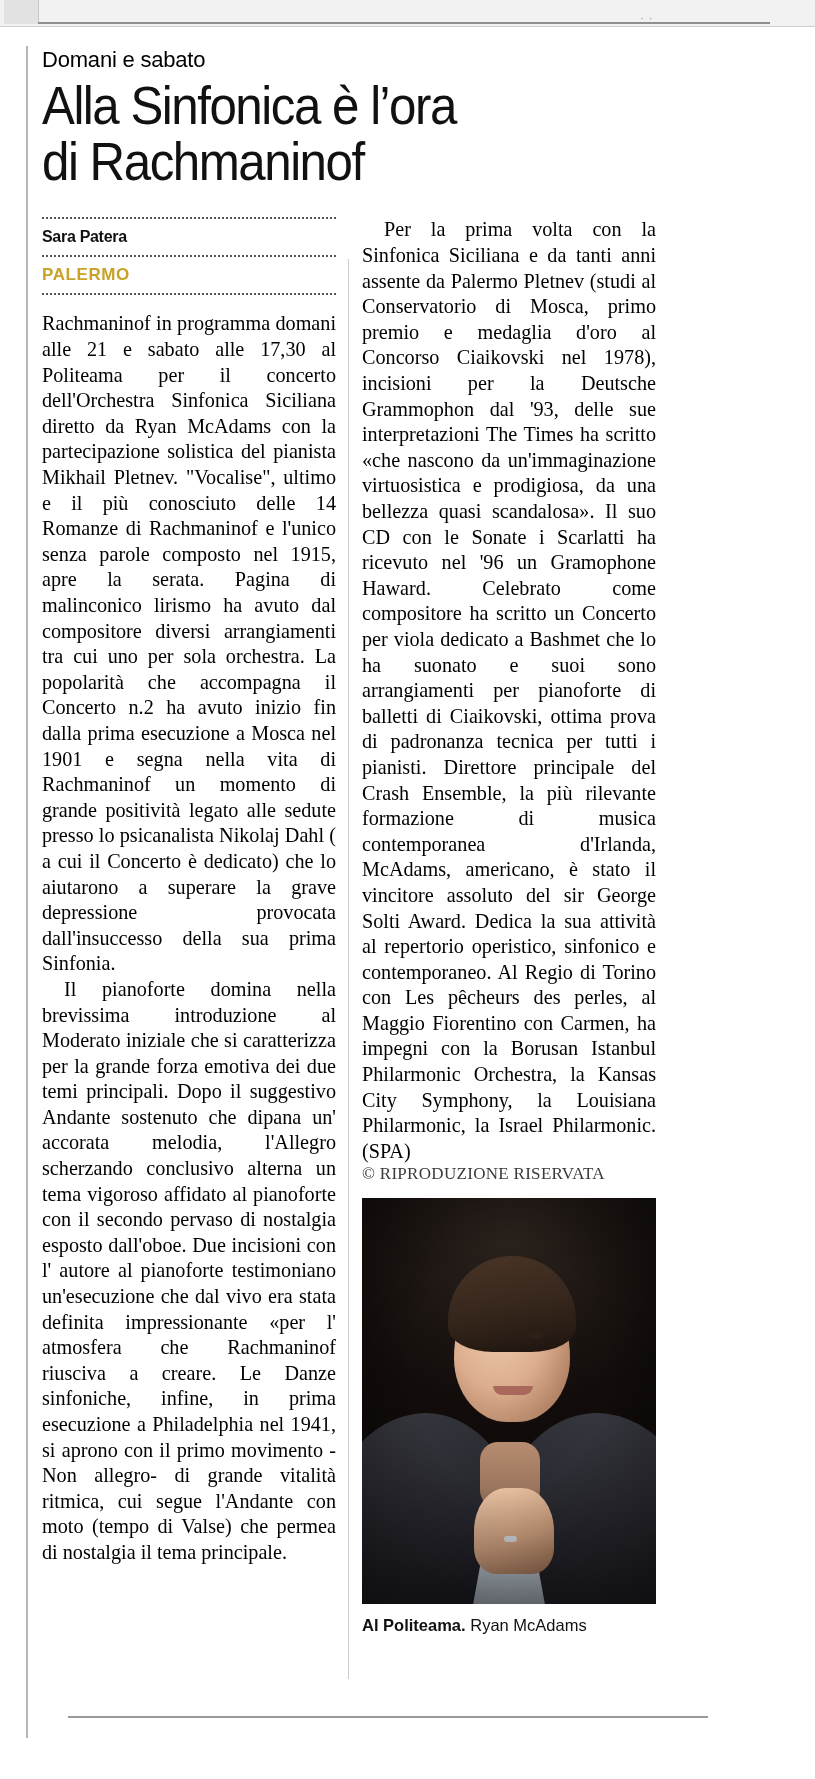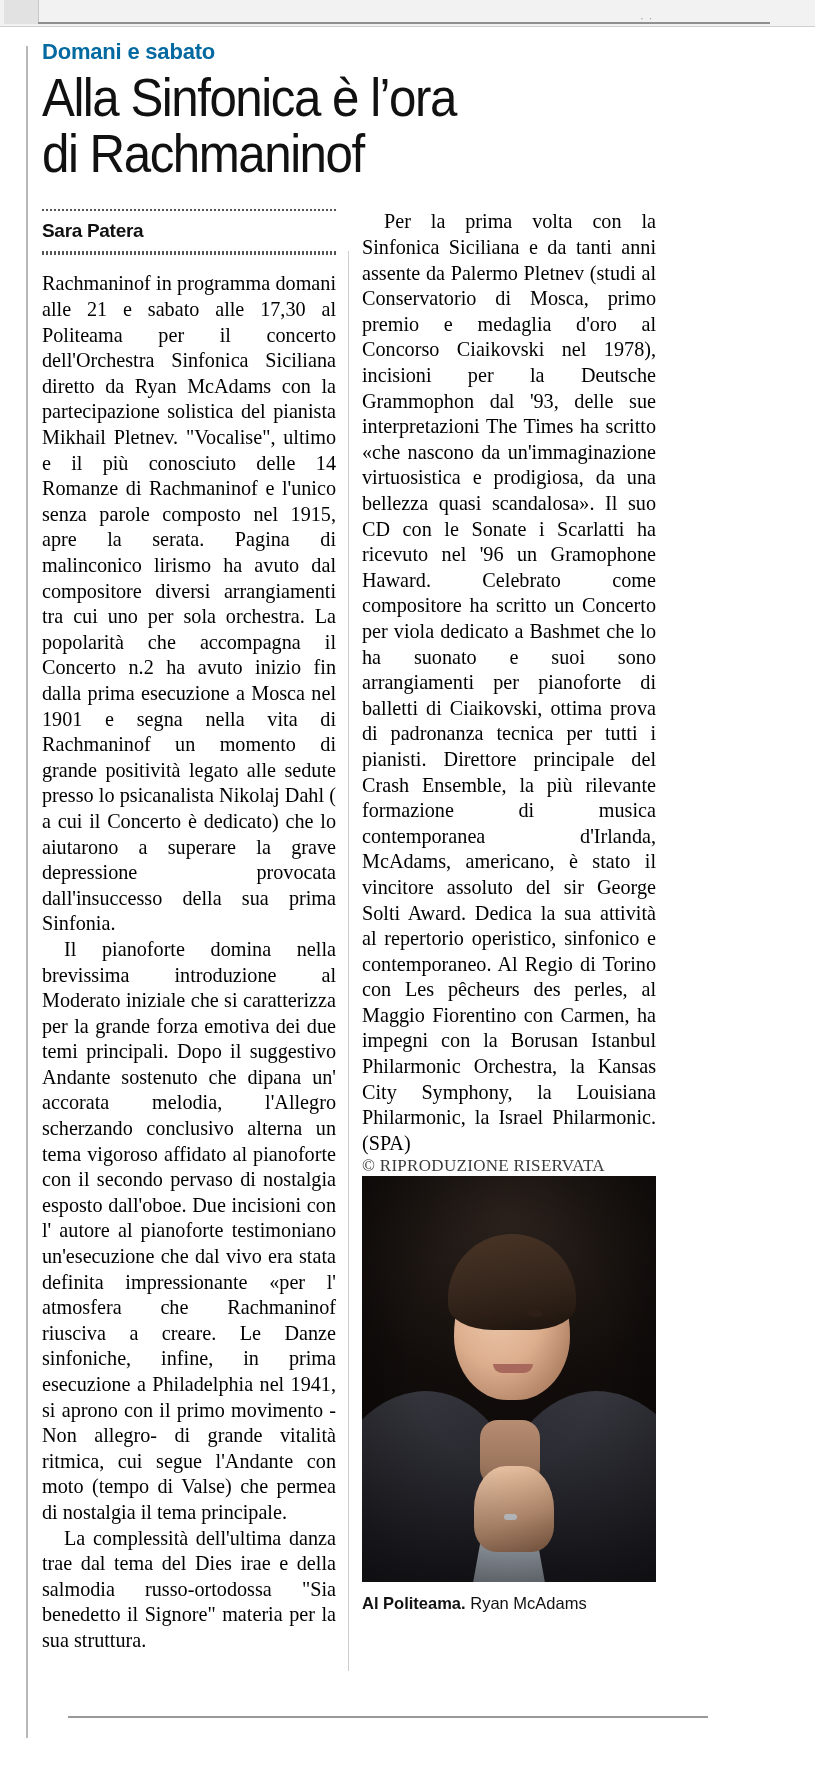--- a/index.html
+++ b/index.html
@@ -68,25 +68,25 @@
   .content {
     position: absolute;
     left: 16px;
     top: 0;
     width: 628px;
   }
 
   
   .kicker {
     font-family: "Liberation Sans", sans-serif;
-    font-weight: bold;
+    font-weight: normal;
     font-size: 22px;
-    color: #0369a1;
+    color: #000000;
     letter-spacing: -0.2px;
-    margin: 0 0 6px 0;
+    margin: 8px 0 6px 0;
     line-height: 1.1;
   }
   .headline {
     font-family: "Liberation Sans", sans-serif;
     font-weight: normal;
     font-size: 53px;
     line-height: 1.05;
     letter-spacing: -1.6px;
     color: #111;
     margin: 0;
@@ -117,21 +117,21 @@
 
   
   .dotrule {
     border-top: 2px dotted #555;
     height: 0;
     margin: 0;
   }
   .byline {
     font-family: "Liberation Sans", sans-serif;
     font-weight: bold;
-    font-size: 19px;
+    font-size: 16px;
     color: #111;
     padding: 9px 0 9px 0;
     letter-spacing: -0.3px;
   }
   .dateline {
     font-family: "Liberation Sans", sans-serif;
     font-weight: bold;
     font-size: 17px;
     color: #c9a227;
     letter-spacing: 0.6px;
@@ -164,20 +164,21 @@
   .credit {
     font-family: "Liberation Serif", serif;
     font-size: 17px;
     letter-spacing: 0.3px;
     color: #3a3a3a;
     text-transform: uppercase;
   }
 
   
   .photo-wrap {
+    margin-top: 14px;
     width: 246px;
   }
   .photo {
     width: 294px;
     height: 406px;
     position: relative;
     overflow: hidden;
     background: #0d0a09;
   }
   .ph-bg {
@@ -306,26 +307,26 @@
 
     <div class="cols">
 
       <div class="col-divider"></div>
 
       <div class="col">
 
         <div class="dotrule"></div>
         <div class="byline">Sara Patera</div>
         <div class="dotrule"></div>
+        <div class="dateline">PALERMO</div>
         <div class="dotrule"></div>
 
         <div class="body-text">
           <p class="first">Rachmaninof in programma domani alle 21 e sabato alle 17,30 al Politeama per il concerto dell'Orchestra Sinfonica Siciliana diretto da Ryan McAdams con la partecipazione solistica del pianista Mikhail Pletnev. "Vocalise", ultimo e il più conosciuto delle 14 Romanze di Rachmaninof e l'unico senza parole composto nel 1915, apre la serata. Pagina di malinconico lirismo ha avuto dal compositore diversi arrangiamenti tra cui uno per sola orchestra. La popolarità che accompagna il Concerto n.2 ha avuto inizio fin dalla prima esecuzione a Mosca nel 1901 e segna nella vita di Rachmaninof un momento di grande positività legato alle sedute presso lo psicanalista Nikolaj Dahl ( a cui il Concerto è dedicato) che lo aiutarono a superare la grave depressione provocata dall'insuccesso della sua prima Sinfonia.</p>
           <p>Il pianoforte domina nella brevissima introduzione al Moderato iniziale che si caratterizza per la grande forza emotiva dei due temi principali. Dopo il suggestivo Andante sostenuto che dipana un' accorata melodia, l'Allegro scherzando conclusivo alterna un tema vigoroso affidato al pianoforte con il secondo pervaso di nostalgia esposto dall'oboe. Due incisioni con l' autore al pianoforte testimoniano un'esecuzione che dal vivo era stata definita impressionante «per l' atmosfera che Rachmaninof riusciva a creare. Le Danze sinfoniche, infine, in prima esecuzione a Philadelphia nel 1941, si aprono con il primo movimento - Non allegro- di grande vitalità ritmica, cui segue l'Andante con moto (tempo di Valse) che permea di nostalgia il tema principale.</p>
-          <p>La complessità dell'ultima danza trae dal tema del Dies irae e della salmodia russo-ortodossa "Sia benedetto il Signore" materia per la sua struttura.</p>
         </div>
 
       </div>
 
       <div class="col right-top">
 
         <div class="body-text">
           <p>Per la prima volta con la Sinfonica Siciliana e da tanti anni assente da Palermo Pletnev (studi al Conservatorio di Mosca, primo premio e medaglia d'oro al Concorso Ciaikovski nel 1978), incisioni per la Deutsche Grammophon dal '93, delle sue interpretazioni The Times ha scritto «che nascono da un'immaginazione virtuosistica e prodigiosa, da una bellezza quasi scandalosa». Il suo CD con le Sonate i Scarlatti ha ricevuto nel '96 un Gramophone Haward. Celebrato come compositore ha scritto un Concerto per viola dedicato a Bashmet che lo ha suonato e suoi sono arrangiamenti per pianoforte di balletti di Ciaikovski, ottima prova di padronanza tecnica per tutti i pianisti. Direttore principale del Crash Ensemble, la più rilevante formazione di musica contemporanea d'Irlanda, McAdams, americano, è stato il vincitore assoluto del sir George Solti Award. Dedica la sua attività al repertorio operistico, sinfonico e contemporaneo. Al Regio di Torino con Les pêcheurs des perles, al Maggio Fiorentino con Carmen, ha impegni con la Borusan Istanbul Philarmonic Orchestra, la Kansas City Symphony, la Louisiana Philarmonic, la Israel Philarmonic. (SPA)</p>
         </div>
 

